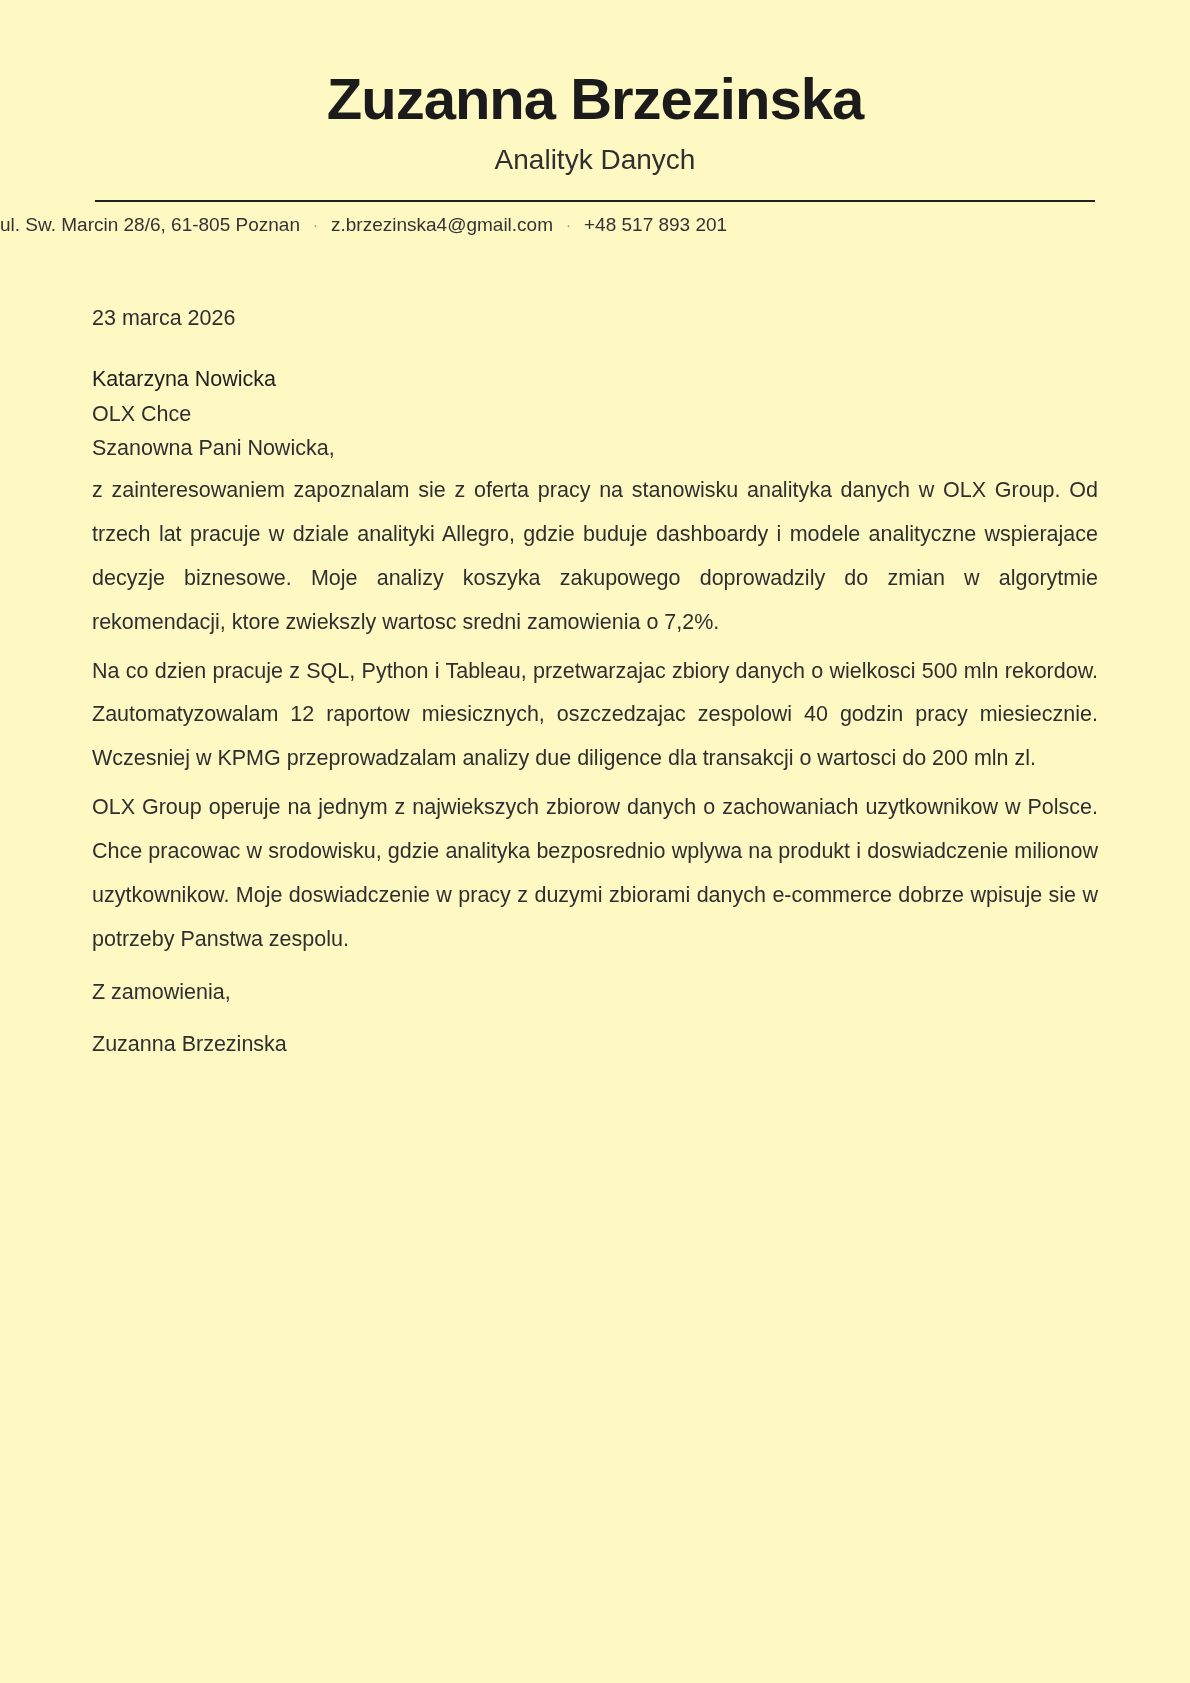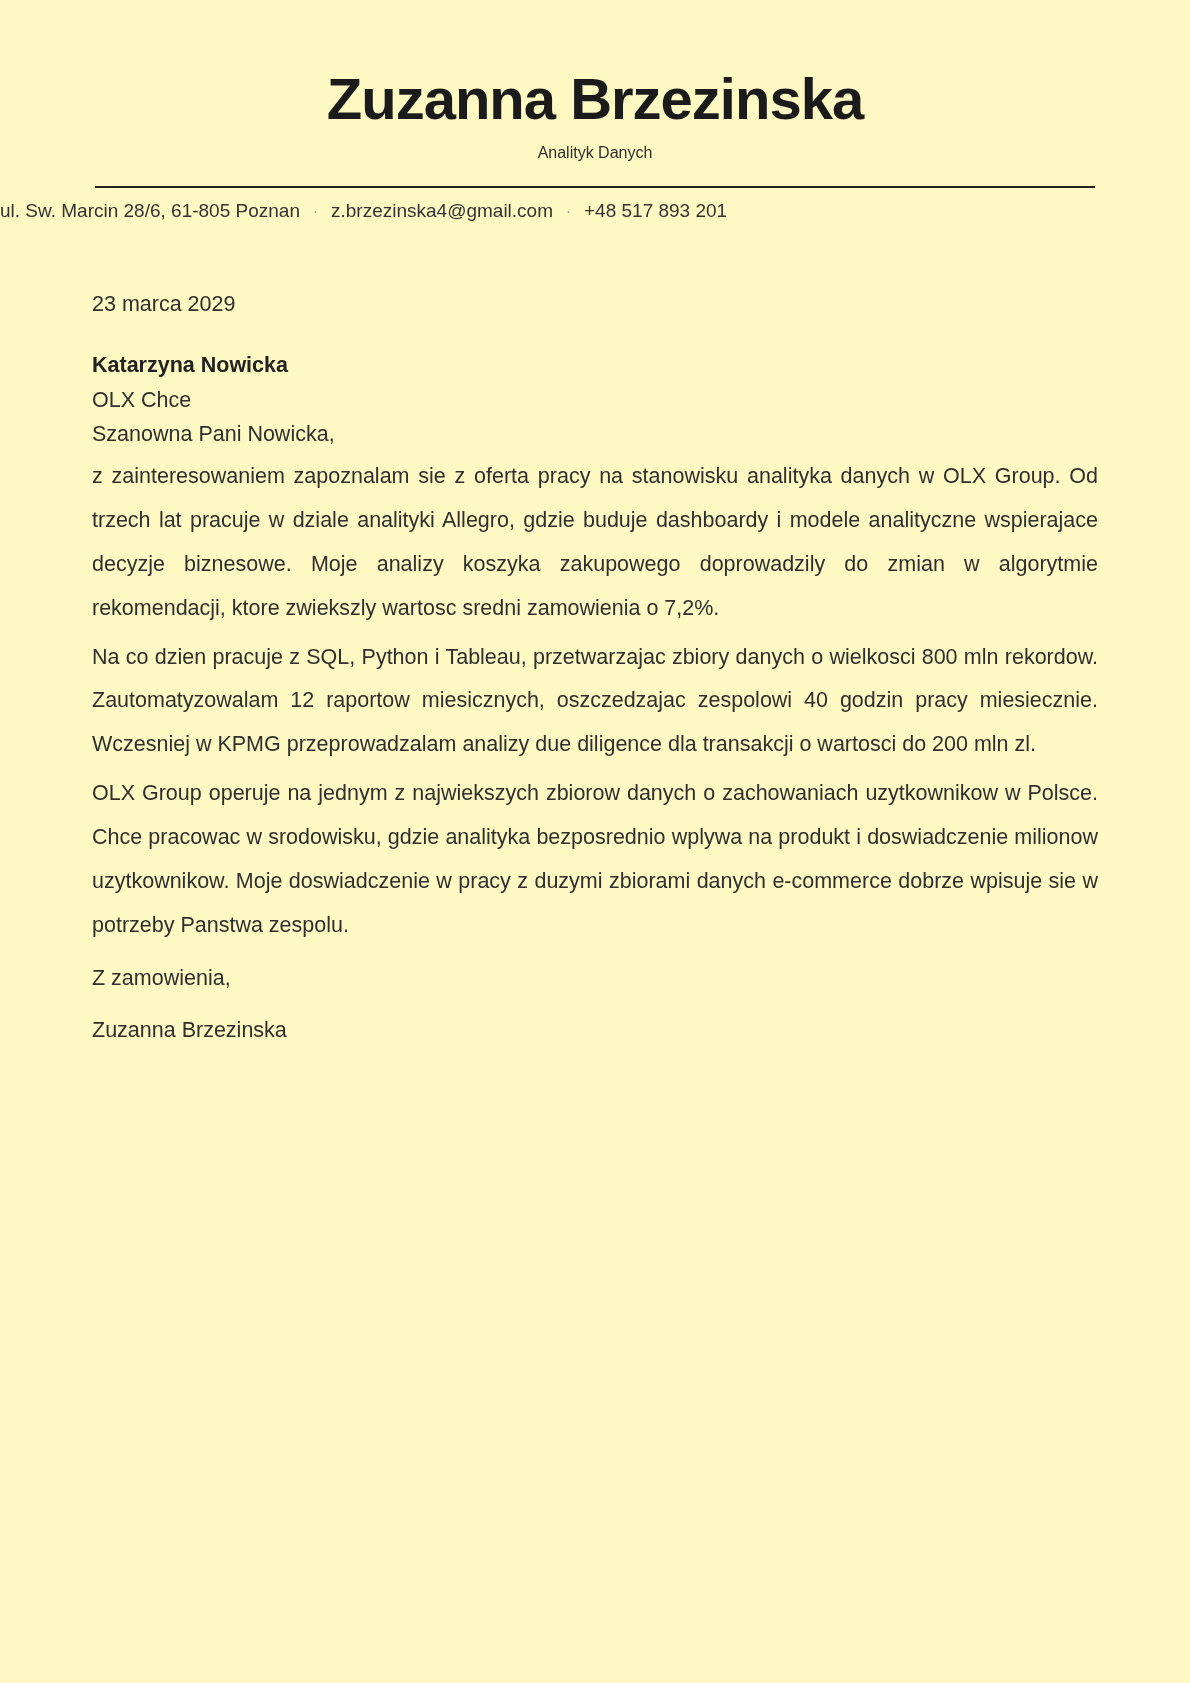--- a/index.html
+++ b/index.html
@@ -18,21 +18,21 @@
   .header-name {
     margin: 0;
     font-size: 58px;
     line-height: 1.0;
     font-weight: 700;
     letter-spacing: -1px;
     color: #1b1b1b;
   }
   .header-job {
     margin-top: 16px;
-    font-size: 16px;
+    font-size: 28px;
     color: #2f2f2f;
   }
   .header-rule {
     margin: 24px 95px 0 95px;
     border: none;
     border-top: 2px solid #222222;
     height: 0;
   }
   .contact-line {
     margin-top: 12px;
@@ -46,21 +46,21 @@
     font-size: 15px;
     padding: 0 13px;
     vertical-align: 1px;
   }
   .letter {
     margin: 0 92px;
     font-size: 21.5px;
   }
   .letter-date { margin-top: 66px; line-height: 1.5; }
   .recipient { margin-top: 28px; line-height: 1.62; }
-  .recipient-name { font-weight: 700; color: #222222; }
+  .recipient-name { font-weight: 400; color: #222222; }
   .salutation { line-height: 1.5; }
   .body-paragraph {
     margin: 0;
     padding-top: 5px;
     text-align: justify;
     line-height: 2.04;
     color: #2f2f2f;
   }
   .closing { margin-top: 9px; line-height: 2.04; }
   .signature { margin-top: 9px; line-height: 2.04; }
@@ -73,30 +73,30 @@
   <div class="header">
     <h1 class="header-name">Zuzanna Brzezinska</h1>
     <div class="header-job">Analityk Danych</div>
     <hr class="header-rule">
     <div class="contact-line">
       <span>ul. Sw. Marcin 28/6, 61-805 Poznan</span><span class="contact-sep">·</span><span>z.brzezinska4@gmail.com</span><span class="contact-sep">·</span><span>+48 517 893 201</span>
     </div>
   </div>
 
   <div class="letter">
-    <div class="letter-date">23 marca 2029</div>
+    <div class="letter-date">23 marca 2026</div>
 
     <div class="recipient">
       <div class="recipient-name">Katarzyna Nowicka</div>
       <div class="recipient-company">OLX Chce</div>
     </div>
 
     <div class="salutation">Szanowna Pani Nowicka,</div>
 
     <p class="body-paragraph">z zainteresowaniem zapoznalam sie z oferta pracy na stanowisku analityka danych w OLX Group. Od trzech lat pracuje w dziale analityki Allegro, gdzie buduje dashboardy i modele analityczne wspierajace decyzje biznesowe. Moje analizy koszyka zakupowego doprowadzily do zmian w algorytmie rekomendacji, ktore zwiekszly wartosc sredni zamowienia o 7,2%.</p>
-    <p class="body-paragraph">Na co dzien pracuje z SQL, Python i Tableau, przetwarzajac zbiory danych o wielkosci 800 mln rekordow. Zautomatyzowalam 12 raportow miesicznych, oszczedzajac zespolowi 40 godzin pracy miesiecznie. Wczesniej w KPMG przeprowadzalam analizy due diligence dla transakcji o wartosci do 200 mln zl.</p>
+    <p class="body-paragraph">Na co dzien pracuje z SQL, Python i Tableau, przetwarzajac zbiory danych o wielkosci 500 mln rekordow. Zautomatyzowalam 12 raportow miesicznych, oszczedzajac zespolowi 40 godzin pracy miesiecznie. Wczesniej w KPMG przeprowadzalam analizy due diligence dla transakcji o wartosci do 200 mln zl.</p>
     <p class="body-paragraph">OLX Group operuje na jednym z najwiekszych zbiorow danych o zachowaniach uzytkownikow w Polsce. Chce pracowac w srodowisku, gdzie analityka bezposrednio wplywa na produkt i doswiadczenie milionow uzytkownikow. Moje doswiadczenie w pracy z duzymi zbiorami danych e-commerce dobrze wpisuje sie w potrzeby Panstwa zespolu.</p>
 
     <div class="closing">Z zamowienia,</div>
     <div class="signature">Zuzanna Brzezinska</div>
   </div>
 
 </div>
 
 </body></html>

